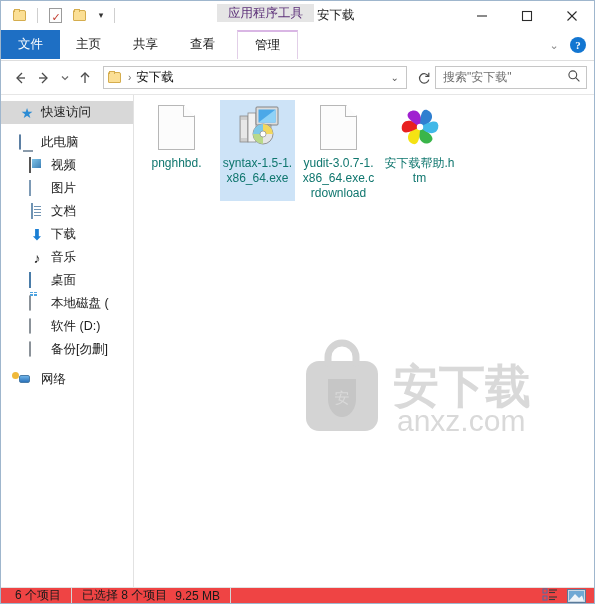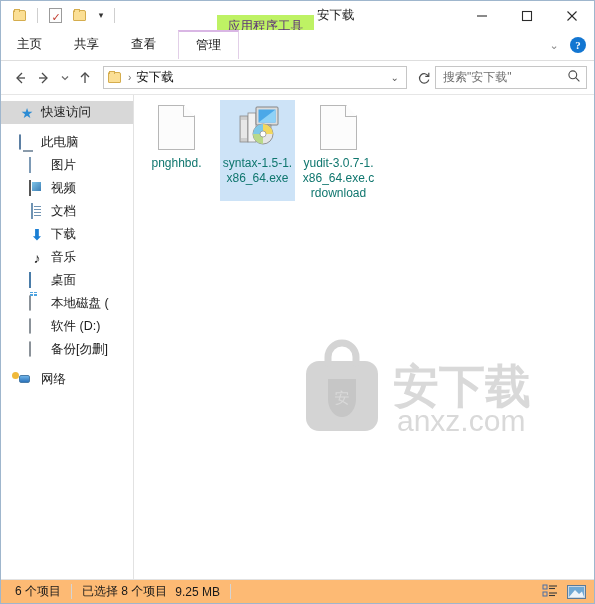--- a/index.html
+++ b/index.html
@@ -96,24 +96,24 @@
   .qat-arrow {
     font-size: 9px;
     color: #333;
     line-height: 1;
     display:flex; align-items:center; justify-content:center;
     width: 14px;
   }
   .ctx-tabhead {
     position: absolute;
     left: 216px;
-    top: 14px;
-    height: 23px;
+    top: 3px;
+    height: 18px;
     padding: 0 11px;
-    background: #bef264;
+    background: #e5e5e5;
     color: #5b2f78;
     font-size: 12.5px;
     display: flex;
     align-items: center;
     box-sizing: border-box;
   }
   .win-title {
     position: absolute;
     left: 316px;
     top: 3px;
@@ -456,24 +456,24 @@
     position:absolute; right:-1px; top:-1px;
     width: 11px; height: 11px;
     border-left: 1px solid #b7b7b7;
     border-bottom: 1px solid #b7b7b7;
     transform: rotate(0deg);
     background: transparent;
   }
 
   
   .statusbar {
-    height: 24px;
+    height: 16px;
     flex: 0 0 auto;
     border-top: 1px solid #e2e2e2;
-    background: #fdba74;
+    background: #ef4444;
     display: flex;
     align-items: center;
     padding: 0 8px 0 14px;
     box-sizing: border-box;
   }
   .status-text {
     font-size: 12px;
     color: #1a1a1a;
     display: flex;
     align-items: center;
@@ -535,20 +535,21 @@
       <div class="wc">
         <svg width="12" height="12" viewBox="0 0 12 12">
             <line x1="1.5" y1="1.5" x2="10.5" y2="10.5" stroke="#2b2b2b" stroke-width="1.1"></line>
             <line x1="10.5" y1="1.5" x2="1.5" y2="10.5" stroke="#2b2b2b" stroke-width="1.1"></line>
           </svg>
       </div>
     </div>
   </div>
 
   <div class="ribbon">
+    <div class="tab file">文件</div>
     <div class="tab">主页</div>
     <div class="tab">共享</div>
     <div class="tab">查看</div>
     <div class="tab ctx">管理</div>
     <div class="ribbon-right">
       <div class="chev-down">⌄</div>
       <div class="help-ico">?</div>
     </div>
   </div>
 
@@ -612,26 +613,26 @@
         <span>快速访问</span>
       </div>
 
       <div class="nav-gap"></div>
 
       <div class="nav-item">
         <span class="nav-ico"><span class="ic-pc"></span></span>
         <span>此电脑</span>
       </div>
       <div class="nav-item child">
+        <span class="nav-ico"><span class="ic-video"></span></span>
+        <span>视频</span>
+      </div>
+      <div class="nav-item child">
         <span class="nav-ico"><span class="ic-pic"></span></span>
         <span>图片</span>
-      </div>
-      <div class="nav-item child">
-        <span class="nav-ico"><span class="ic-video"></span></span>
-        <span>视频</span>
       </div>
       <div class="nav-item child">
         <span class="nav-ico"><span class="ic-doc"></span></span>
         <span>文档</span>
       </div>
       <div class="nav-item child">
         <span class="nav-ico ic-dl">⬇</span>
         <span>下载</span>
       </div>
       <div class="nav-item child">
@@ -710,20 +711,36 @@
         </div>
 
 
         <div class="file-item">
           <div class="file-icon">
             <span class="pageicon"></span>
           </div>
           <div class="file-label">yudit-3.0.7-1.x86_64.exe.crdownload</div>
         </div>
 
+        <div class="file-item">
+          <div class="file-icon">
+            <svg width="48" height="48" viewBox="0 0 48 48">
+              <g transform="translate(24,24)">
+                <path d="M0,0 C-2,-14 -12,-16 -16,-9 C-19,-3 -10,-1 0,0 Z" fill="#3ab54a" transform="rotate(205)"></path>
+                <path d="M0,0 C-2,-14 -12,-16 -16,-9 C-19,-3 -10,-1 0,0 Z" fill="#f5e214" transform="rotate(265)"></path>
+                <path d="M0,0 C-2,-14 -12,-16 -16,-9 C-19,-3 -10,-1 0,0 Z" fill="#e8201f" transform="rotate(325)"></path>
+                <path d="M0,0 C-2,-14 -12,-16 -16,-9 C-19,-3 -10,-1 0,0 Z" fill="#a020d0" transform="rotate(25)"></path>
+                <path d="M0,0 C-2,-14 -12,-16 -16,-9 C-19,-3 -10,-1 0,0 Z" fill="#2f7fd0" transform="rotate(85)"></path>
+                <path d="M0,0 C-2,-14 -12,-16 -16,-9 C-19,-3 -10,-1 0,0 Z" fill="#40b8e8" transform="rotate(145)"></path>
+                <circle cx="0" cy="0" r="3.2" fill="#ffffff"></circle>
+              </g>
+            </svg>
+          </div>
+          <div class="file-label">安下载帮助.htm</div>
+        </div>
 
       </div>
     </div>
   </div>
 
   <div class="statusbar">
     <span class="status-text">6 个项目</span>
     <span class="status-sep"></span>
     <span class="status-text">已选择 8 个项目</span>
     <span style="width:8px"></span>

